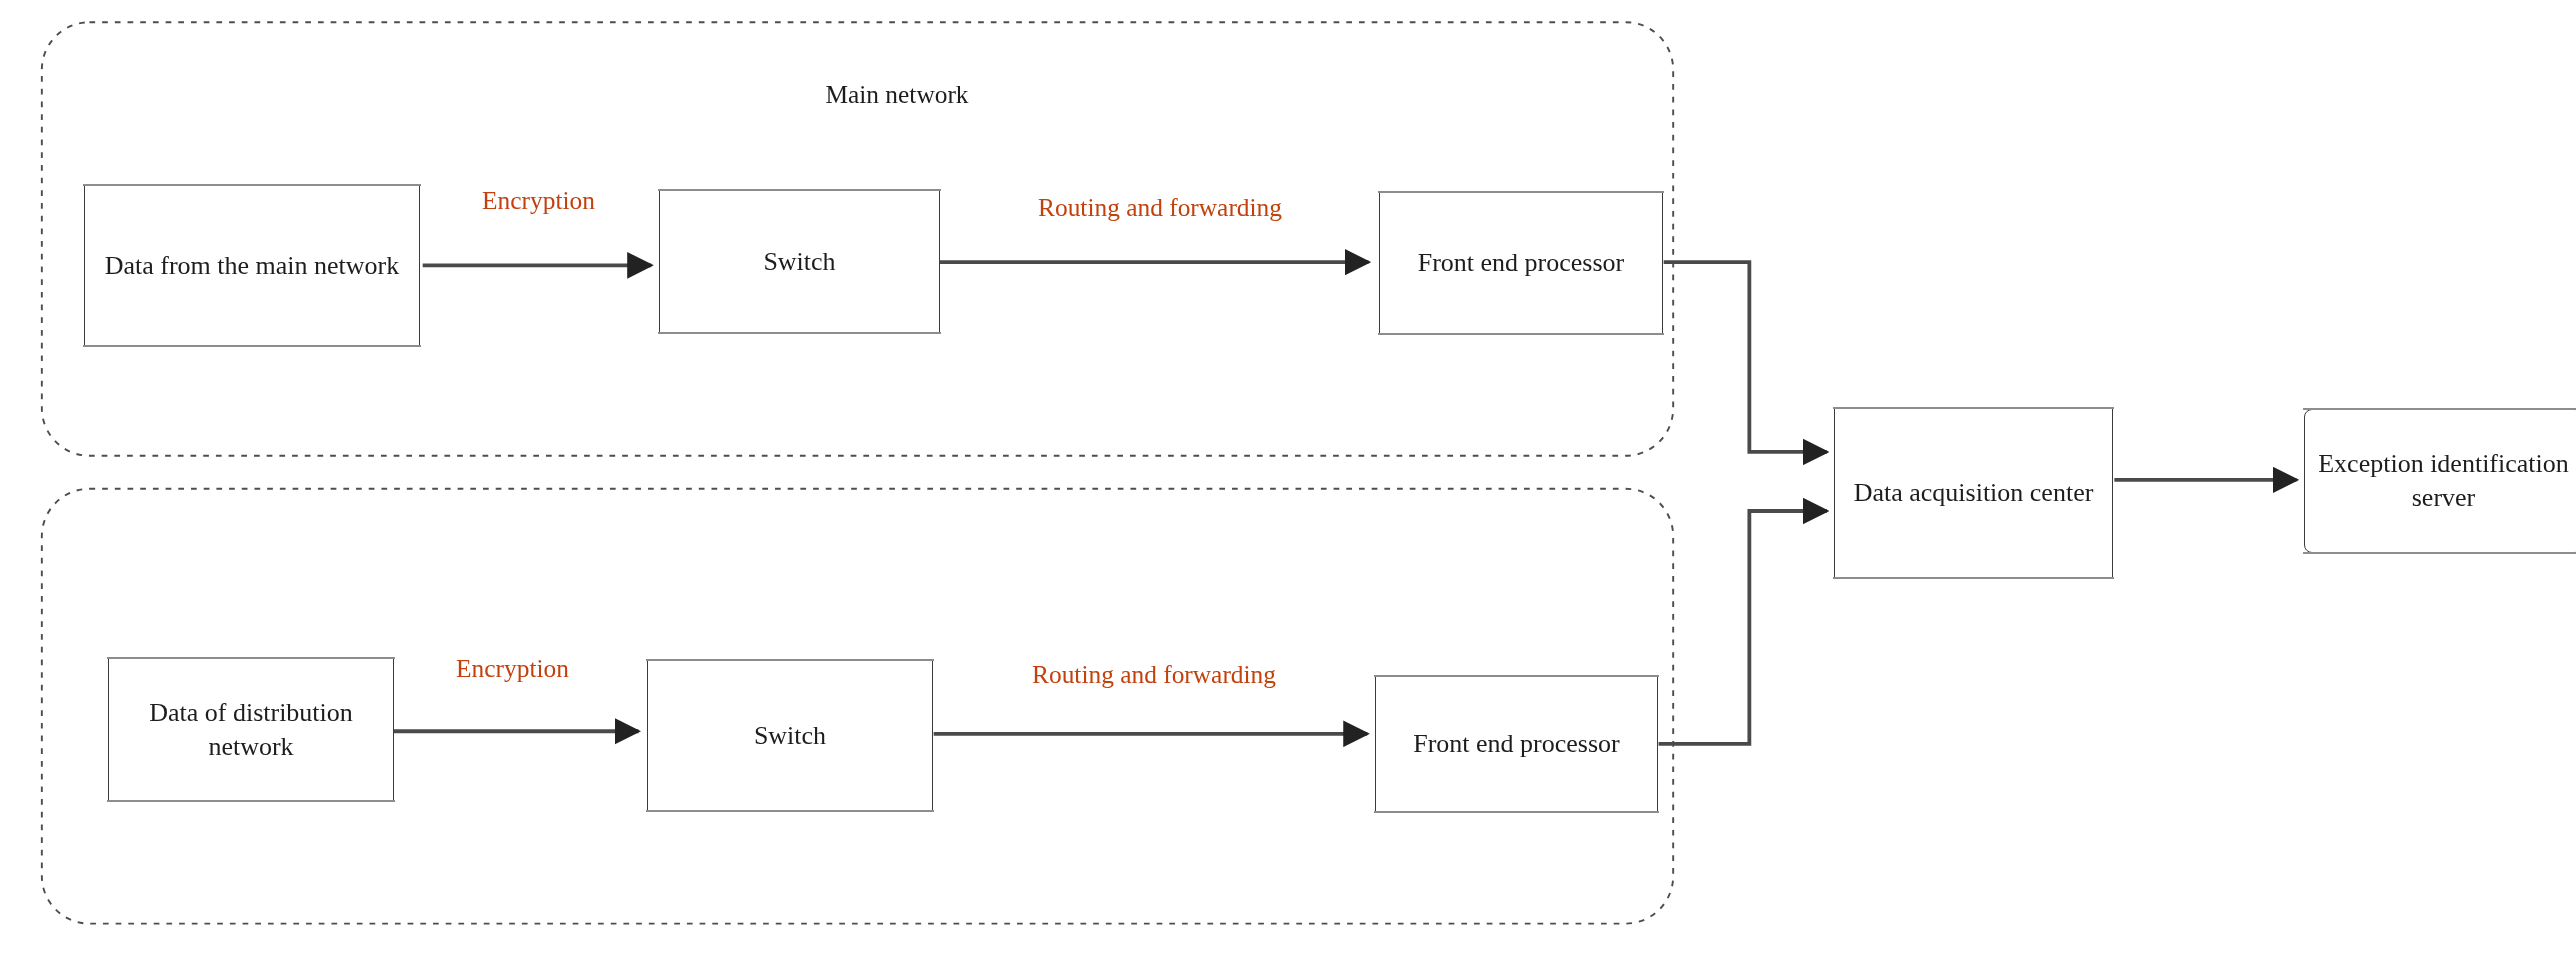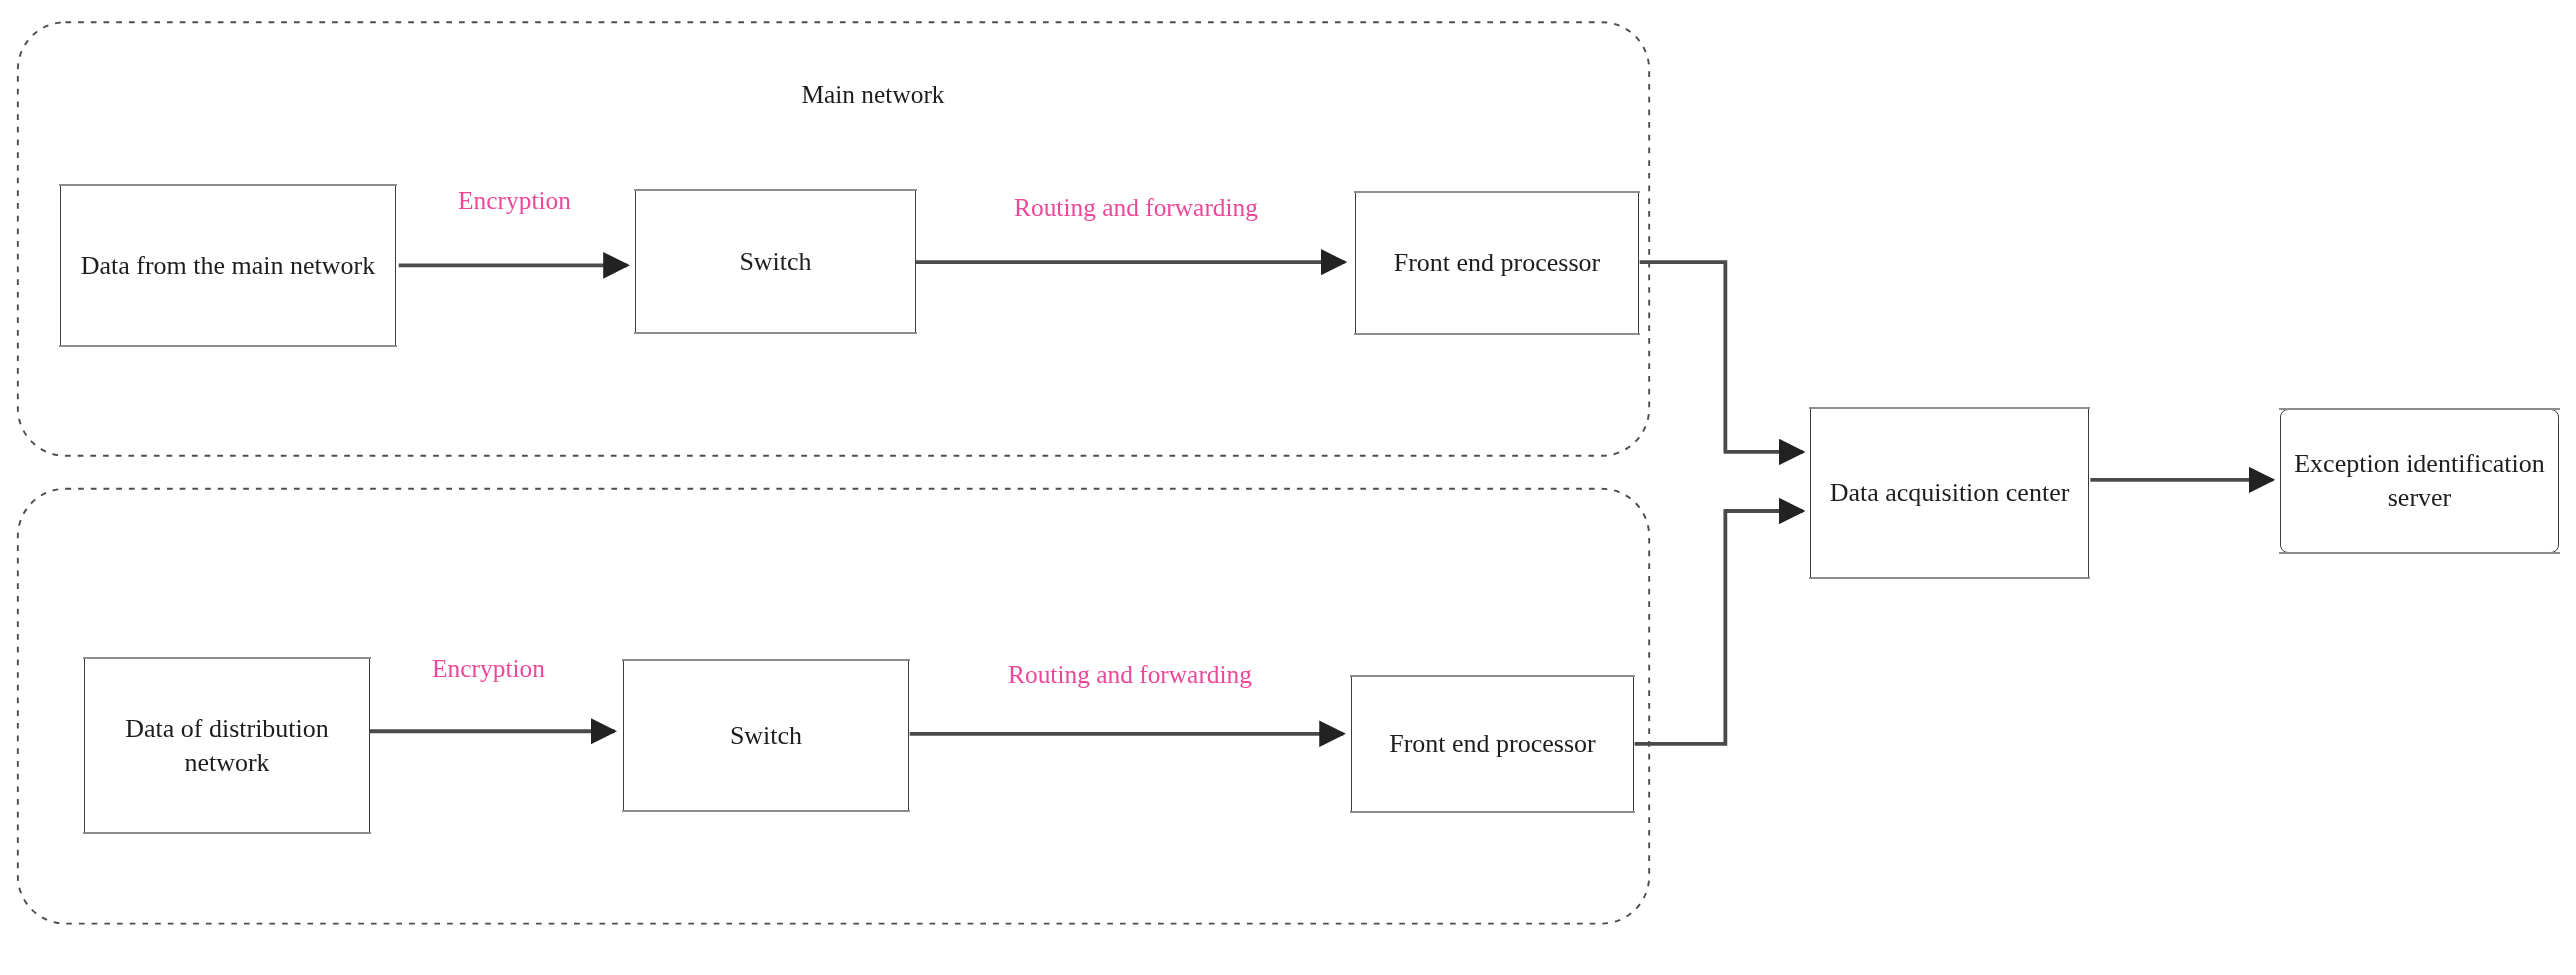--- a/index.html
+++ b/index.html
@@ -1,32 +1,32 @@
 <!DOCTYPE html>
 <html style="font-size:10.2px"><head>
 <meta charset="utf-8">
 <style>
   html,body{margin:0;padding:0;background:#fff;}
   body{
     width:2576px;height:975px;position:relative;overflow:hidden;
     font-family:"Liberation Serif","DejaVu Serif",serif;
     color:#1a1a1a;
   }
-  #diagram-root{position:absolute;inset:0;}
+  #diagram-root{position:absolute;inset:0;margin-left:24px;}
   svg.layer{position:absolute;left:0;top:0;width:2576px;height:975px;pointer-events:none;}
 
   .grp-label{
     position:absolute;text-align:center;
     font-size:25.4px;line-height:1.1;white-space:nowrap;
     color:#1d1d1d;
   }
   .edge-label{
     position:absolute;text-align:center;
     font-size:25.4px;line-height:1.1;white-space:nowrap;
-    color:#ec4899;
+    color:#c2410c;
   }
   .node{
     position:absolute;box-sizing:border-box;
     background:#ffffff;
     border:1.9px solid #3b3b3b;
     display:flex;align-items:center;justify-content:center;
     text-align:center;
   }
   .node .node-text{
     display:block;
@@ -88,21 +88,21 @@
   </div>
 
   <div class="node" style="left:635px;top:190px;width:281px;height:143px;">
     <span class="node-text">Switch</span>
   </div>
 
   <div class="node" style="left:1355px;top:192px;width:284px;height:142px;">
     <span class="node-text">Front end processor</span>
   </div>
 
-  <div class="node" style="left:84px;top:658px;width:286px;height:175px;">
+  <div class="node" style="left:84px;top:658px;width:286px;height:143px;">
     <span class="node-text">Data of distribution network</span>
   </div>
 
   <div class="node" style="left:623px;top:660px;width:286px;height:151px;">
     <span class="node-text">Switch</span>
   </div>
 
   <div class="node" style="left:1351px;top:676px;width:283px;height:136px;">
     <span class="node-text">Front end processor</span>
   </div>

